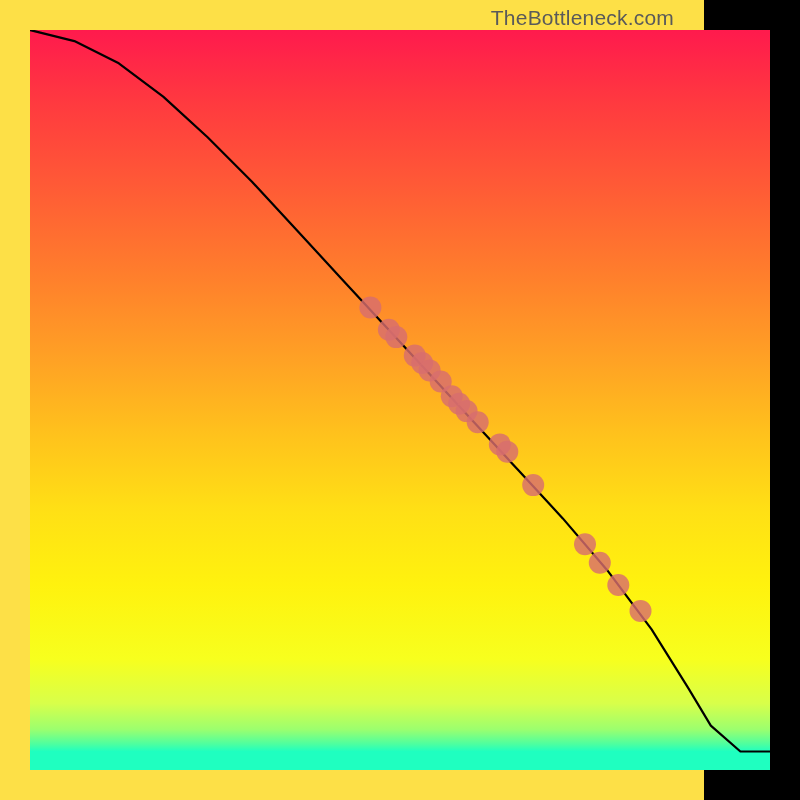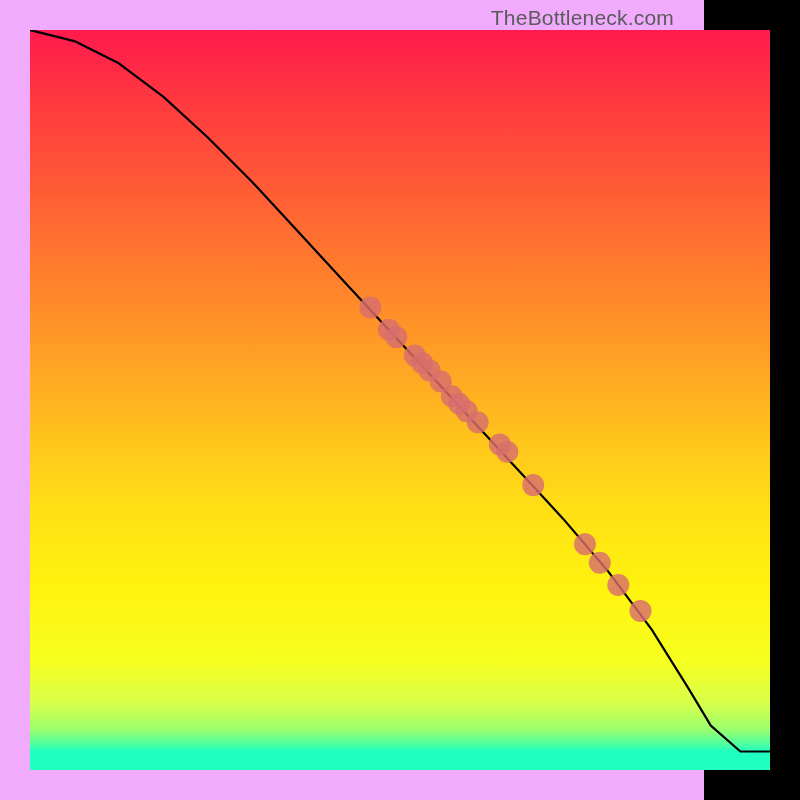--- a/index.html
+++ b/index.html
@@ -10,21 +10,21 @@
     background: #000;
     overflow: hidden;
     font-family: Arial, Helvetica, sans-serif;
   }
   .frame {
     position: absolute;
     left: 0;
     top: 0;
     width: 704px;
     height: 800px;
-    background: #f0abfc;
+    background: #fde047;
   }
   .plot {
     position: absolute;
     left: 30px;
     top: 30px;
     width: 740px;
     height: 740px;
     
     background: linear-gradient(
       to bottom,

